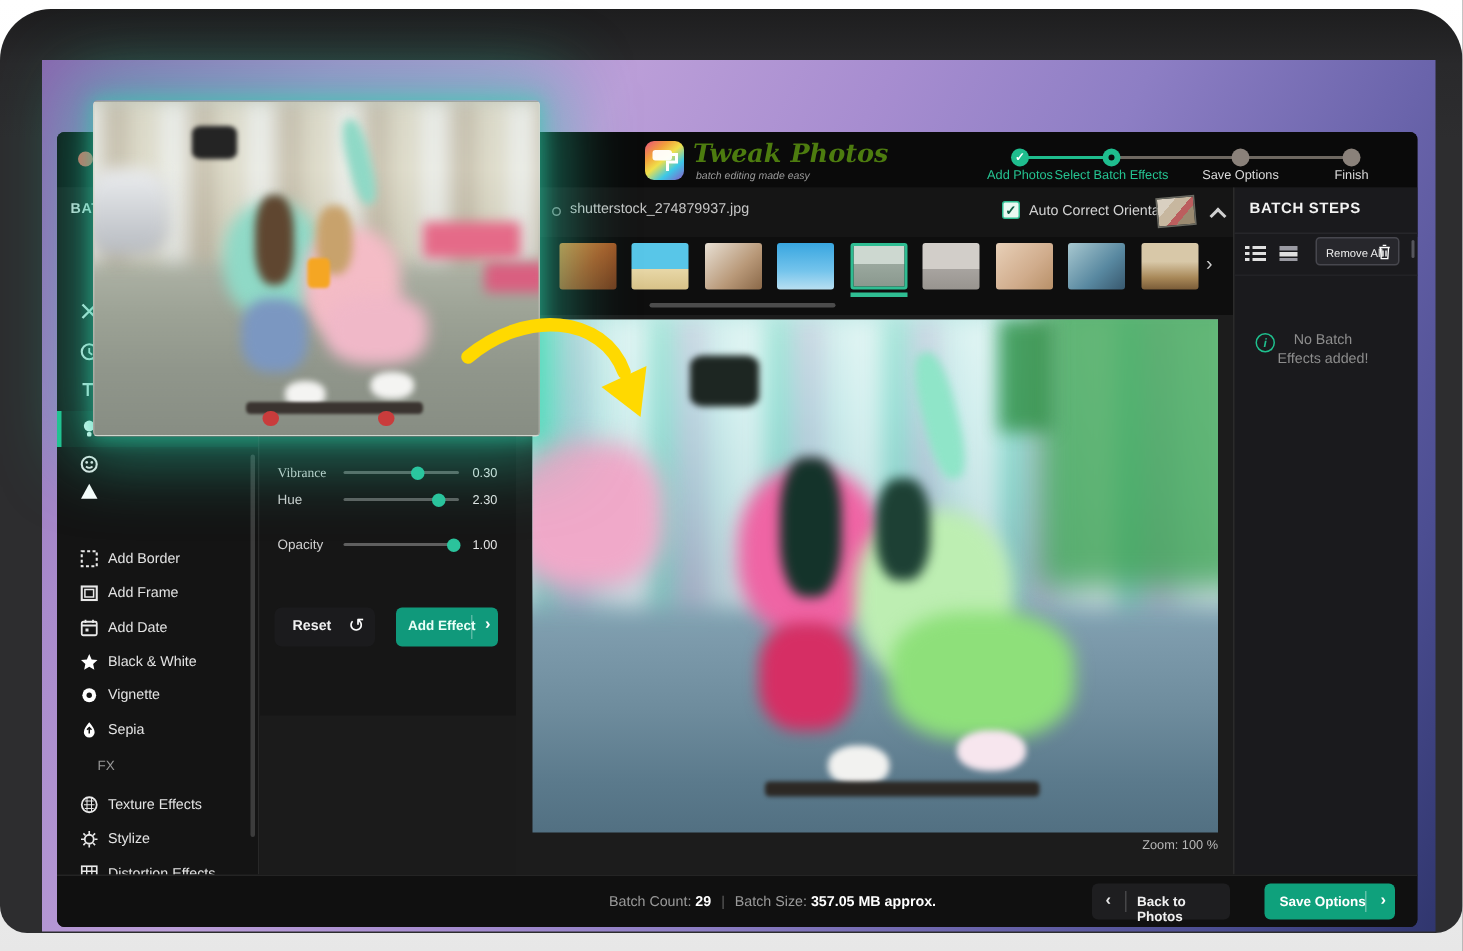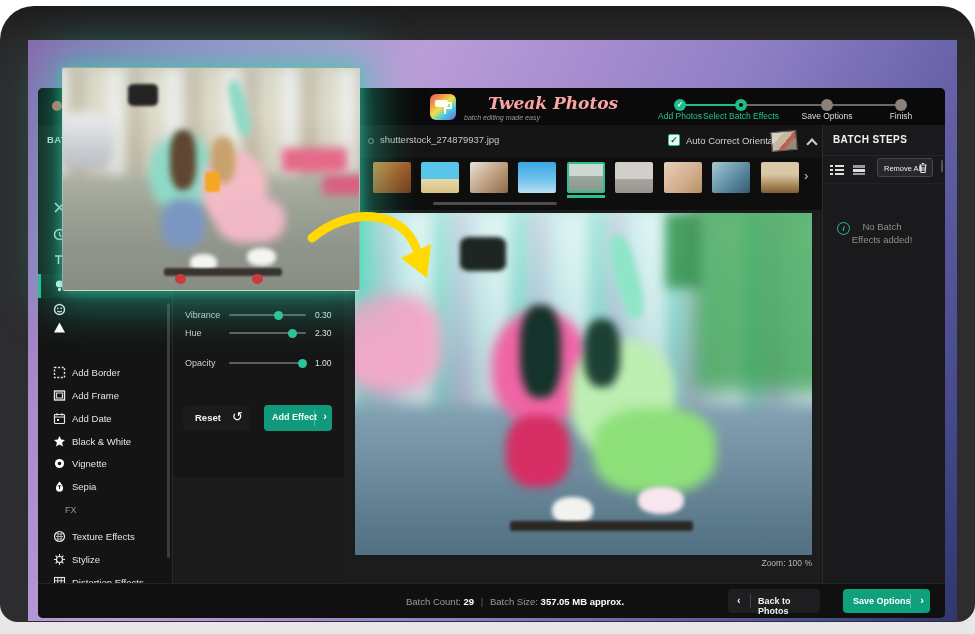--- a/index.html
+++ b/index.html
@@ -13,21 +13,21 @@
   .app { position:absolute; left:38px; top:88px; width:907px; height:530px; background:#141414; border-radius:5px; overflow:hidden; }
 
   .header { position:absolute; left:0; top:0; width:907px; height:37px; background:#0a0a0a; }
   .dot { position:absolute; top:13px; width:10px; height:10px; border-radius:50%; }
   .dot.red { left:14px; background:#ee5a4e; }
   .dot.yellow { left:30px; background:#f3b73f; }
   .dot.green { left:46px; background:#47c343; }
 
   .logo { position:absolute; left:392px; top:5px; height:28px; }
   .logo-icon { position:absolute; left:0; top:1px; width:26px; height:26px; border-radius:6px; background:linear-gradient(140deg,#e84f7a 0%,#f2a03c 28%,#f0e04a 48%,#3cc8e8 72%,#8a5ac8 100%); }
-  .logo-title { position:absolute; left:32px; top:0; font-family:"DejaVu Serif",serif; font-style:italic; font-weight:bold; font-size:17px; color:#fca5a5; white-space:nowrap;margin-left:26px; }
+  .logo-title { position:absolute; left:32px; top:0; font-family:"DejaVu Serif",serif; font-style:italic; font-weight:bold; font-size:17px; color:#4d7c0f; white-space:nowrap; }
   .logo-sub { position:absolute; left:34px; top:21px; font-style:italic; font-size:7px; color:#9a9a9a; white-space:nowrap; }
 
   .steps-line { position:absolute; left:642px; top:16px; width:221px; height:2px; background:#6e6861; }
   .steps-line-done { position:absolute; left:642px; top:16px; width:61px; height:2px; background:#1fbd8e; }
   .step-dot { position:absolute; top:11px; width:12px; height:12px; border-radius:50%; display:flex; align-items:center; justify-content:center; }
   .step-dot.done,.step-dot.active { background:#1fbd8e; }
   .step-dot.todo { background:#8a817a; }
   .step-dot .chk { font-size:8px; color:#ffffff; font-weight:bold; line-height:1; }
   .step-dot.active::after { content:""; width:4px; height:4px; border-radius:50%; background:#0a0a0a; }
   .step-label { position:absolute; top:23px; transform:translateX(-50%); font-size:8.5px; white-space:nowrap; }
@@ -349,21 +349,21 @@
           </svg>
         </span>
       <span class="sb-lbl">Blur</span>
     </div>
 
     <div class="sb-scroll"></div>
   </div>
   <div class="divider-v1"></div>
 
   <div class="panel">
-    <div class="sl-label" style="top:185px;">Vibrance</div>
+    <div class="sl-label" style="top:185px;font-family:Liberation Serif, serif;">Vibrance</div>
     <div class="sl-track" style="top:189px;">
         <div class="knob" style="left: calc(64% - 4.5px);"></div>
       </div>
     <div class="sl-value" style="top:185px;">0.30</div>
 
     <div class="sl-label" style="top:203px;">Hue</div>
     <div class="sl-track" style="top:207px;">
         <div class="knob" style="left: calc(83% - 4.5px);"></div>
       </div>
     <div class="sl-value" style="top:203px;text-align:center;">2.30</div>

